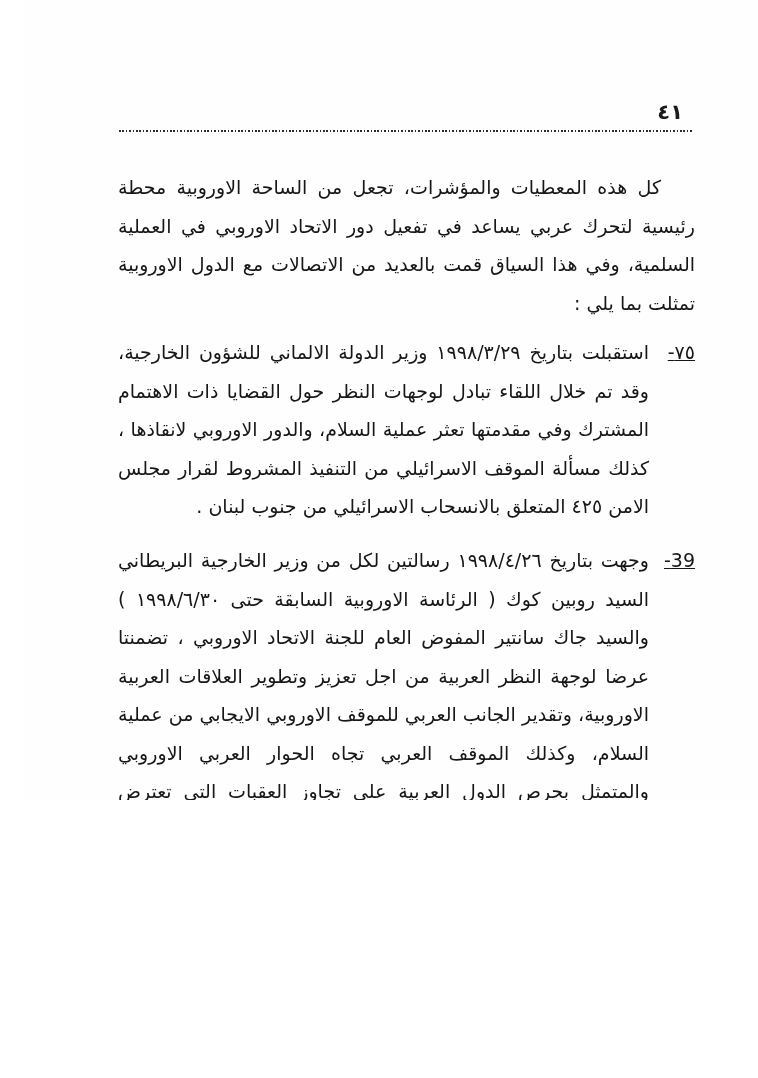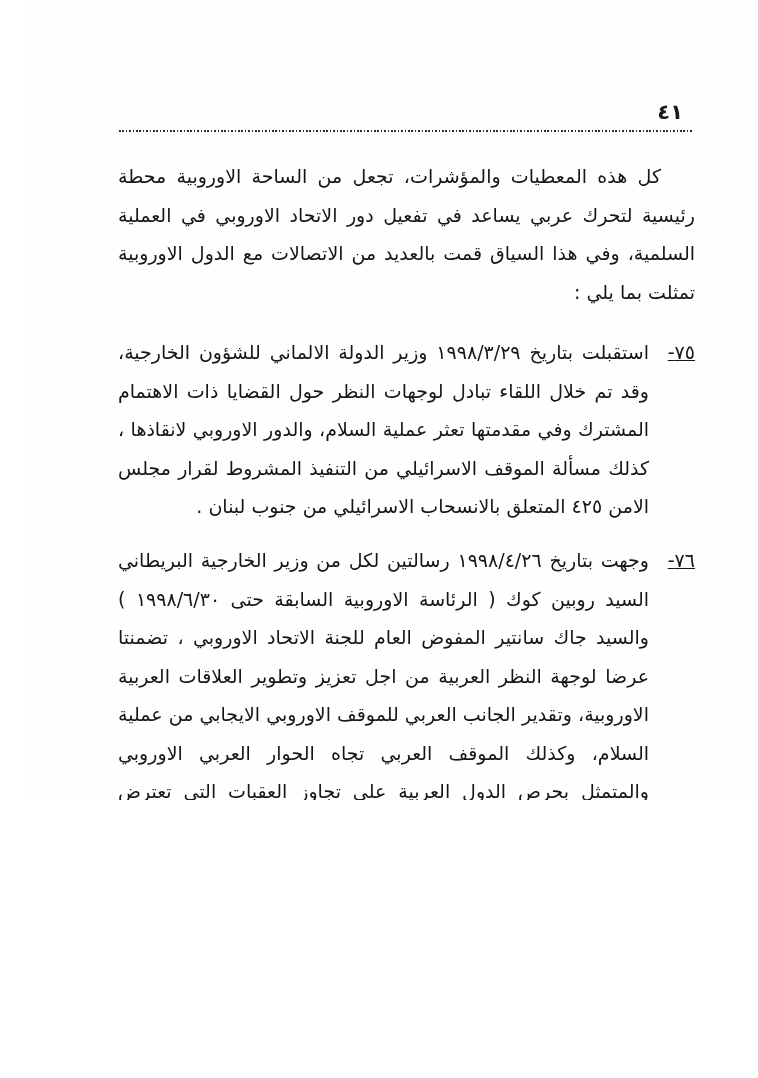--- a/index.html
+++ b/index.html
@@ -57,21 +57,21 @@
     position: absolute;
     left: 95px;
     width: 577px;
     margin: 0;
     font-size: 19px;
     line-height: 38.5px;
     text-align: justify;
     color: #161616;
   }
   .intro {
-    top: 157px;
+    top: 168px;
     text-indent: 34px;
   }
   .item {
     padding-left: 0;
     padding-right: 46px;
     box-sizing: border-box;
   }
   .item .num {
     position: absolute;
     right: 0;
@@ -102,21 +102,21 @@
   <div class="rule top-rule"></div>
 
   <p class="textblock intro">كل هذه المعطيات والمؤشرات، تجعل من الساحة الاوروبية محطة رئيسية لتحرك عربي يساعد في تفعيل دور الاتحاد الاوروبي في العملية السلمية، وفي هذا السياق قمت بالعديد من الاتصالات مع الدول الاوروبية تمثلت بما يلي :</p>
 
   <div class="textblock item item-75">
     <span class="num">٧٥-</span>
     <span class="item-text">استقبلت بتاريخ ١٩٩٨/٣/٢٩ وزير الدولة الالماني للشؤون الخارجية، وقد تم خلال اللقاء تبادل لوجهات النظر حول القضايا ذات الاهتمام المشترك وفي مقدمتها تعثر عملية السلام، والدور الاوروبي لانقاذها ، كذلك مسألة الموقف الاسرائيلي من التنفيذ المشروط لقرار مجلس الامن ٤٢٥ المتعلق بالانسحاب الاسرائيلي من جنوب لبنان .</span>
   </div>
 
   <div class="textblock item item-76">
-    <span class="num">٧٦-</span>
+    <span class="num">39-</span>
     <span class="item-text">وجهت بتاريخ ١٩٩٨/٤/٢٦ رسالتين لكل من وزير الخارجية البريطاني السيد روبين كوك ( الرئاسة الاوروبية السابقة حتى ١٩٩٨/٦/٣٠ ) والسيد جاك سانتير المفوض العام للجنة الاتحاد الاوروبي ، تضمنتا عرضا لوجهة النظر العربية من اجل تعزيز وتطوير العلاقات العربية الاوروبية، وتقدير الجانب العربي للموقف الاوروبي الايجابي من عملية السلام، وكذلك الموقف العربي تجاه الحوار العربي الاوروبي والمتمثل بحرص الدول العربية على تجاوز العقبات التي تعترض استئناف اجهزته السياسية والفنية، بما في ذلك اقتراح عقد اجتماع للترويكا من الجانبين ، اضافة الى تأكيد اهتمام الدول العربية على دعم مسار برشلونة ، واهمية مشاركة كل من الجماهيرية الليبية وموريتانيا كأعضاء في الشراكة وكذلك مشاركة الامانة العامة للجامعة في آليات الشراكة .</span>
   </div>
 
   <div class="rule bottom-rule-left"></div>
 
   <svg class="smudge" viewBox="0 0 152 34" aria-hidden="true">
     <defs>
       <filter id="blur1">
           <feGaussianBlur stdDeviation="0.7"></feGaussianBlur>
         </filter>

